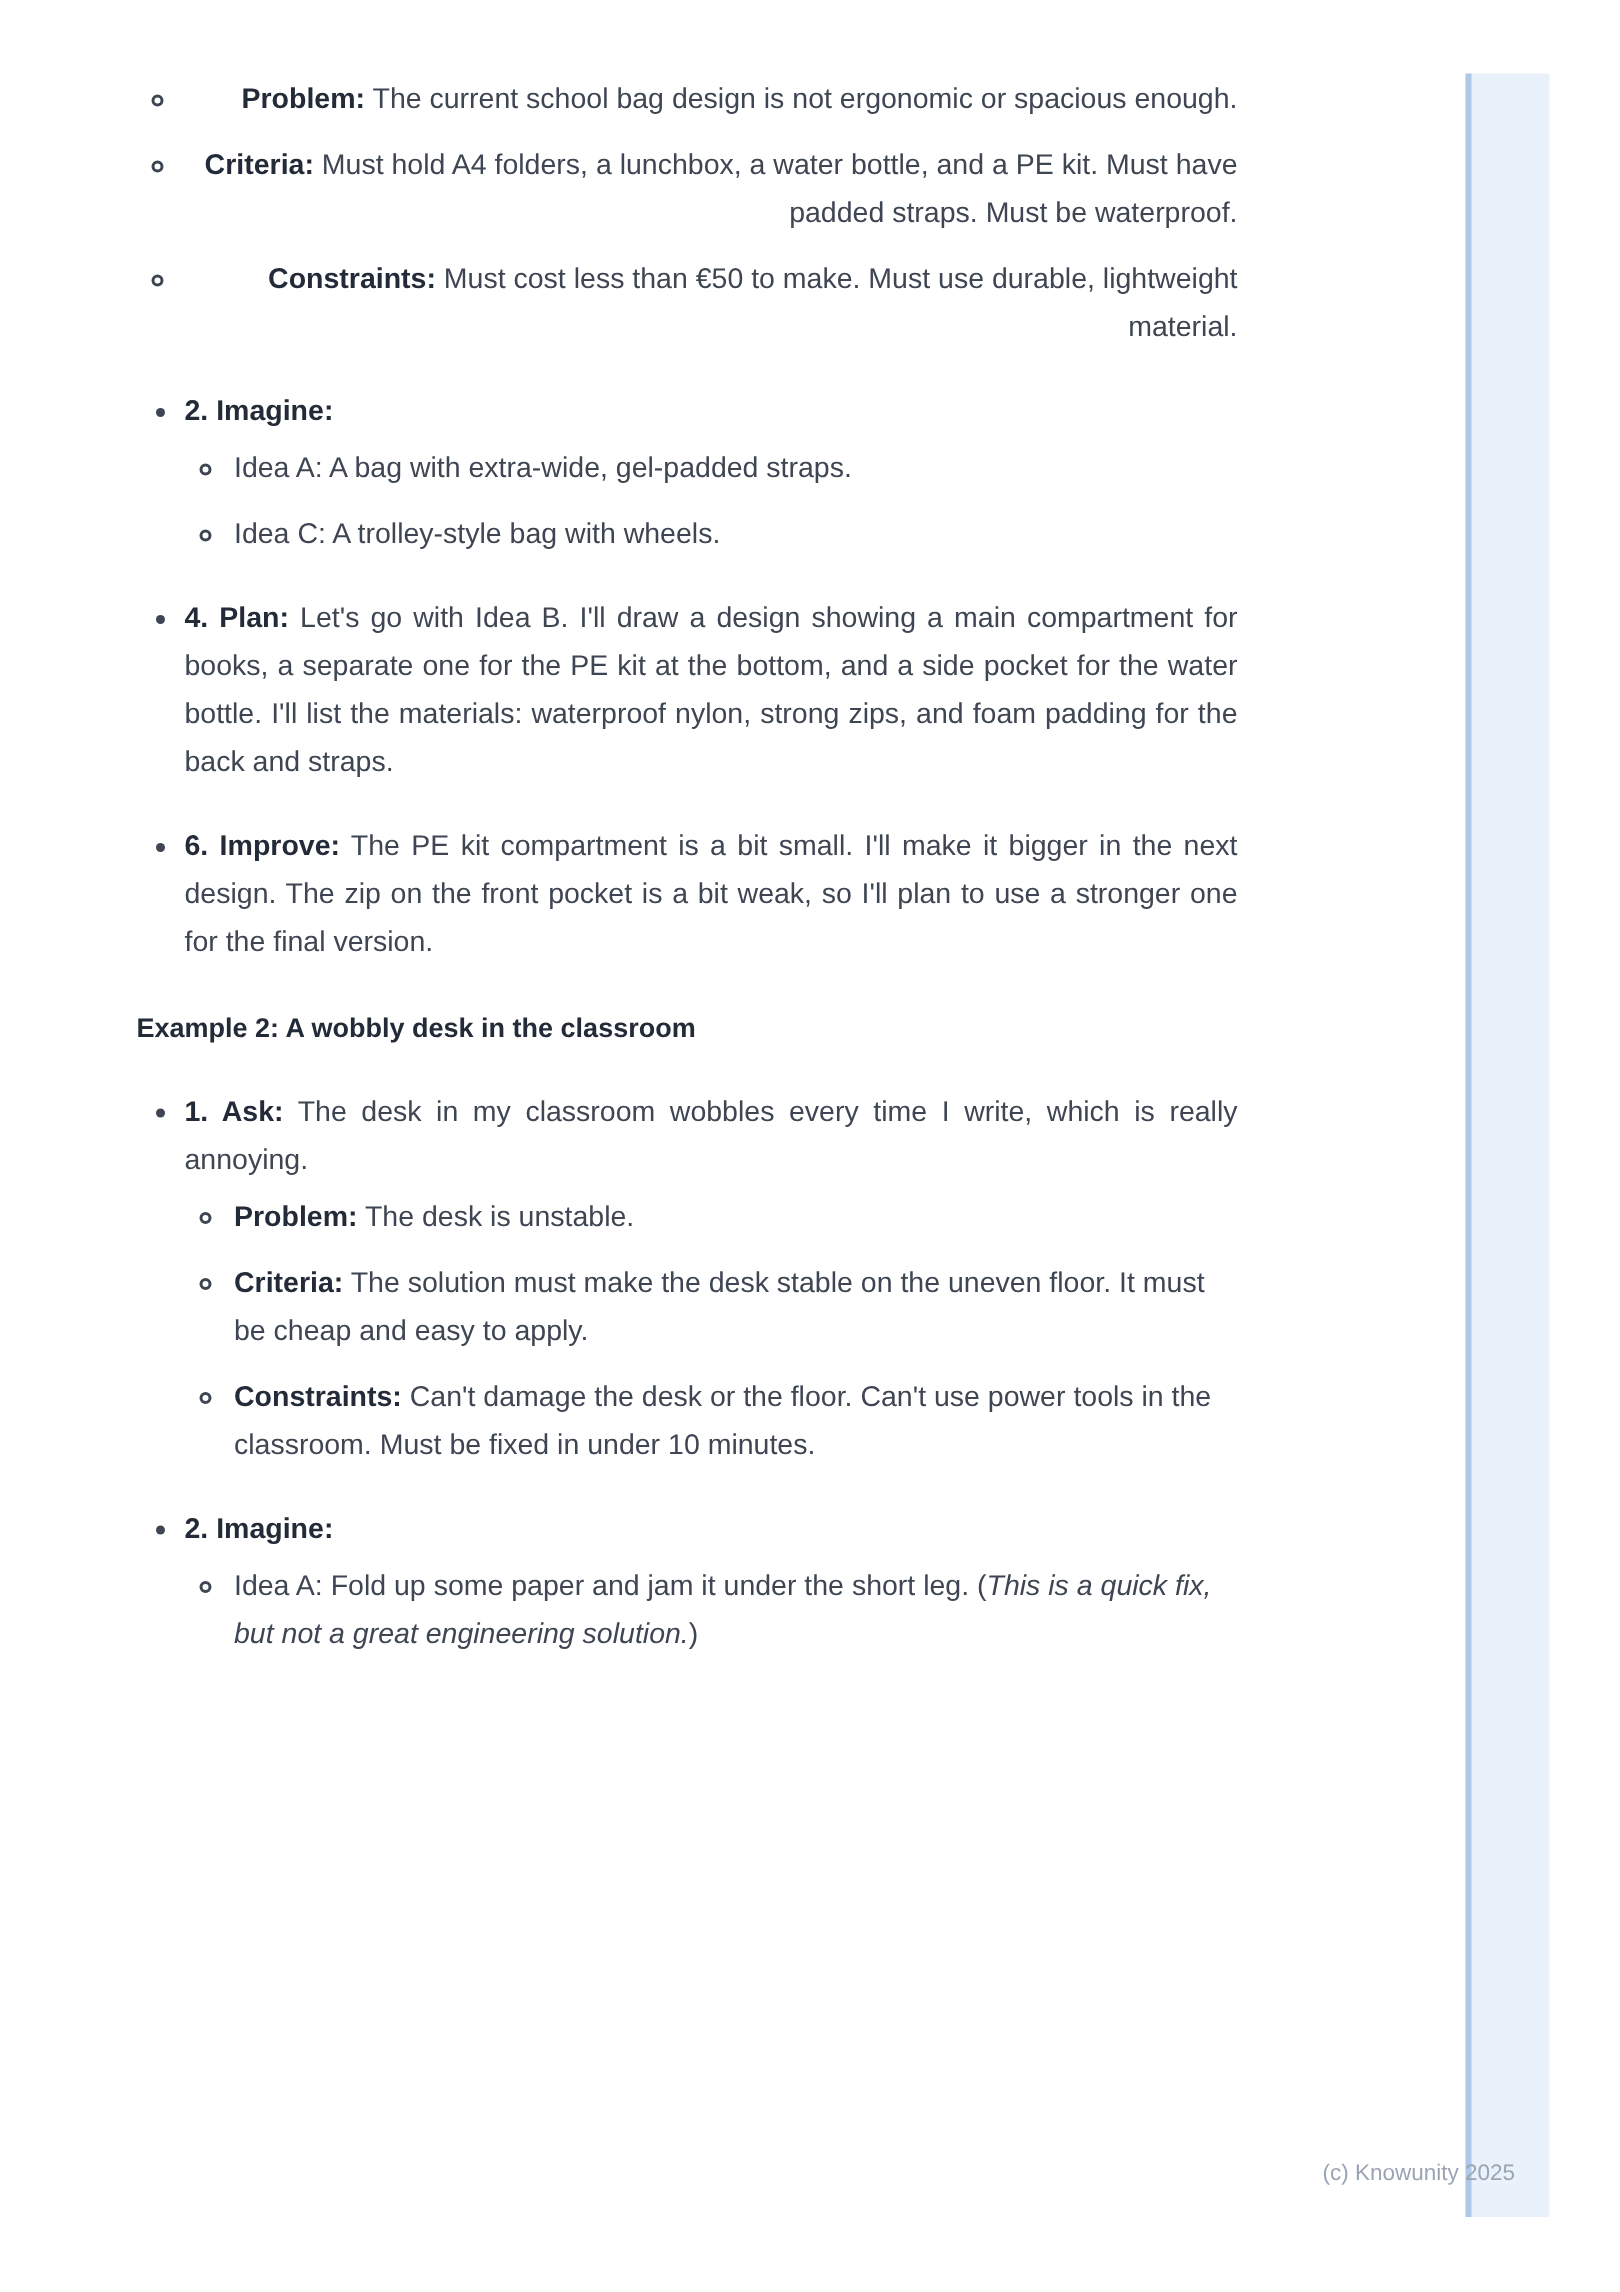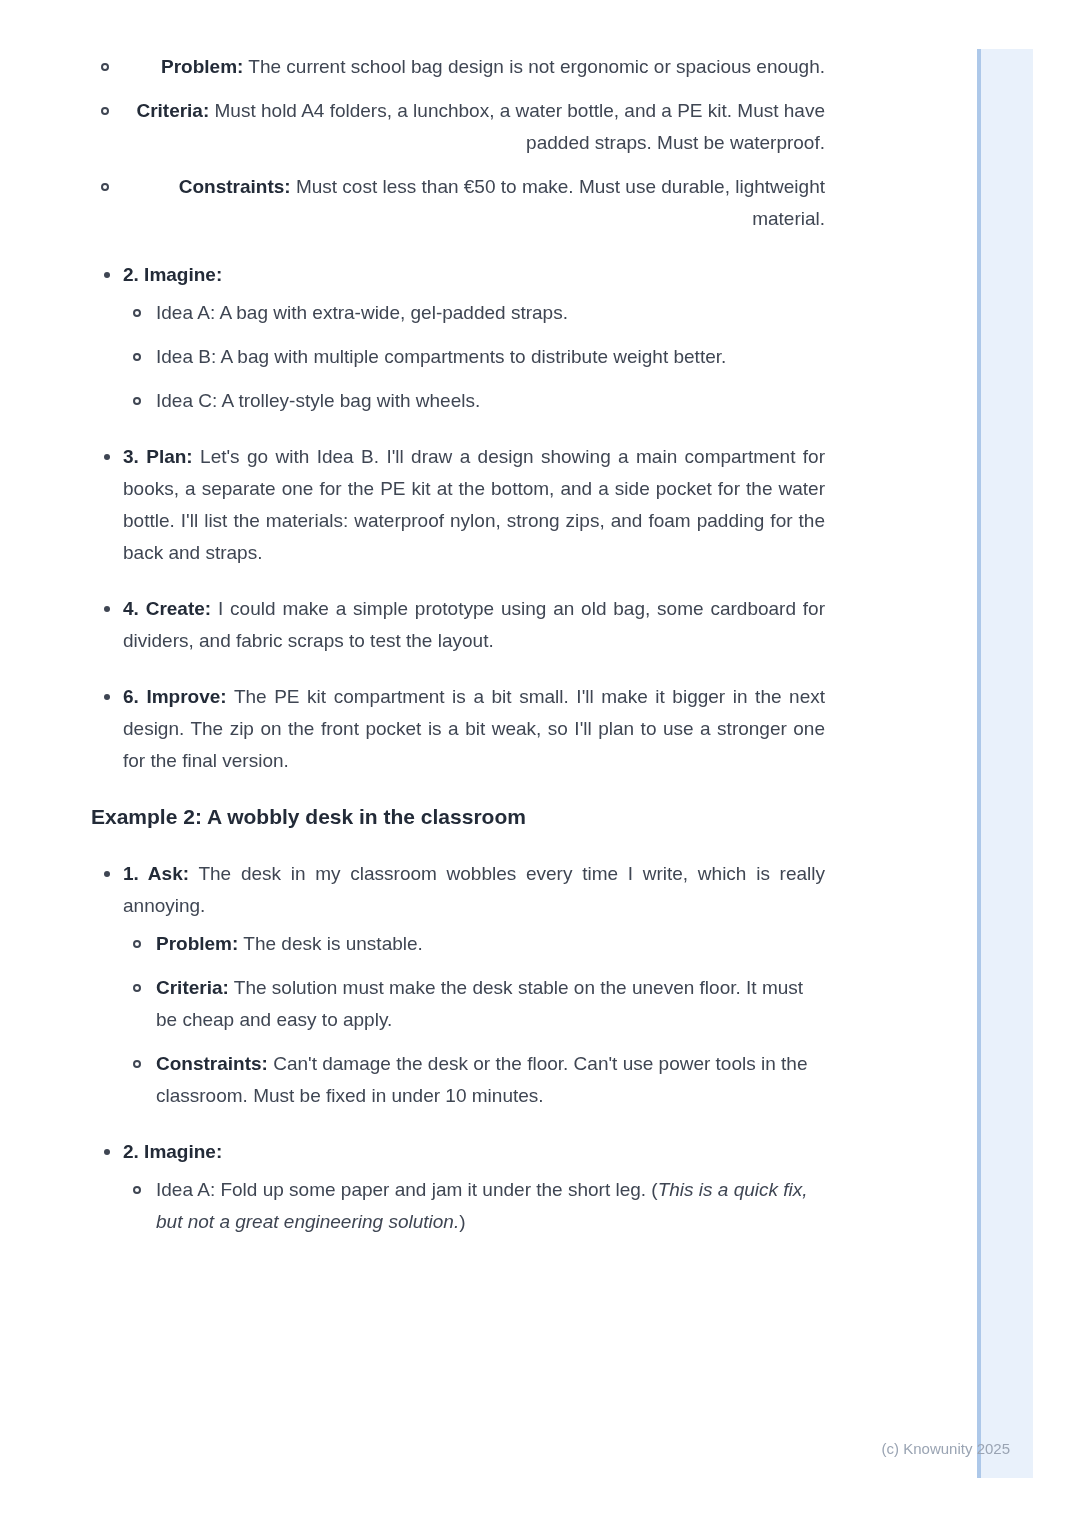--- a/index.html
+++ b/index.html
@@ -19,21 +19,21 @@
   }
   .doc{
     position:absolute;left:91px;top:51px;width:734px;
     font-size:19px;line-height:32px;color:var(--text);
   }
   .para{margin:0;}
   .para.justify{text-align:justify;}
   strong{font-weight:700;color:var(--bold);}
   em{font-style:italic;}
   h2.section-heading{
-    margin:0 0 25px 0;font-size:21px;line-height:32px;
+    margin:0 0 25px 0;font-size:18px;line-height:32px;
     font-weight:700;color:var(--bold);
   }
   .main-item{position:relative;padding-left:32px;margin-bottom:24px;}
   .main-item.no-bullet{padding-left:0;text-align:right;}
   .bullet-dot{
     position:absolute;left:13px;top:13px;width:6px;height:6px;
     border-radius:50%;background:var(--text);
   }
   .sub-list{margin-top:6px;}
   .main-item.no-bullet > .sub-list{margin-top:0;}
@@ -83,35 +83,27 @@
     <div class="main-item">
       <span class="bullet-dot"></span>
       <p class="para"><strong>2. Imagine:</strong></p>
       <div class="sub-list">
         <div class="sub-item">
           <span class="bullet-circle"></span>
           <p class="para"><span>Idea A: A bag with extra-wide, gel-padded straps.</span></p>
         </div>
         <div class="sub-item">
           <span class="bullet-circle"></span>
-          <p class="para"><span>Idea B: A bag with multiple compartments to distribute weight better.</span></p>
-        </div>
-        <div class="sub-item">
-          <span class="bullet-circle"></span>
           <p class="para"><span>Idea C: A trolley-style bag with wheels.</span></p>
         </div>
       </div>
     </div>
     <div class="main-item">
       <span class="bullet-dot"></span>
-      <p class="para justify"><strong>3. Plan:</strong> <span>Let's go with Idea B. I'll draw a design showing a main compartment for books, a separate one for the PE kit at the bottom, and a side pocket for the water bottle. I'll list the materials: waterproof nylon, strong zips, and foam padding for the back and straps.</span></p>
-    </div>
-    <div class="main-item">
-      <span class="bullet-dot"></span>
-      <p class="para justify"><strong>4. Create:</strong> <span>I could make a simple prototype using an old bag, some cardboard for dividers, and fabric scraps to test the layout.</span></p>
+      <p class="para justify"><strong>4. Plan:</strong> <span>Let's go with Idea B. I'll draw a design showing a main compartment for books, a separate one for the PE kit at the bottom, and a side pocket for the water bottle. I'll list the materials: waterproof nylon, strong zips, and foam padding for the back and straps.</span></p>
     </div>
     <div class="main-item">
       <span class="bullet-dot"></span>
       <p class="para justify"><strong>6. Improve:</strong> <span>The PE kit compartment is a bit small. I'll make it bigger in the next design. The zip on the front pocket is a bit weak, so I'll plan to use a stronger one for the final version.</span></p>
     </div>
     <h2 class="section-heading">Example 2: A wobbly desk in the classroom</h2>
     <div class="main-item">
       <span class="bullet-dot"></span>
       <p class="para justify"><strong>1. Ask:</strong> <span>The desk in my classroom wobbles every time I write, which is really annoying.</span></p>
       <div class="sub-list">

